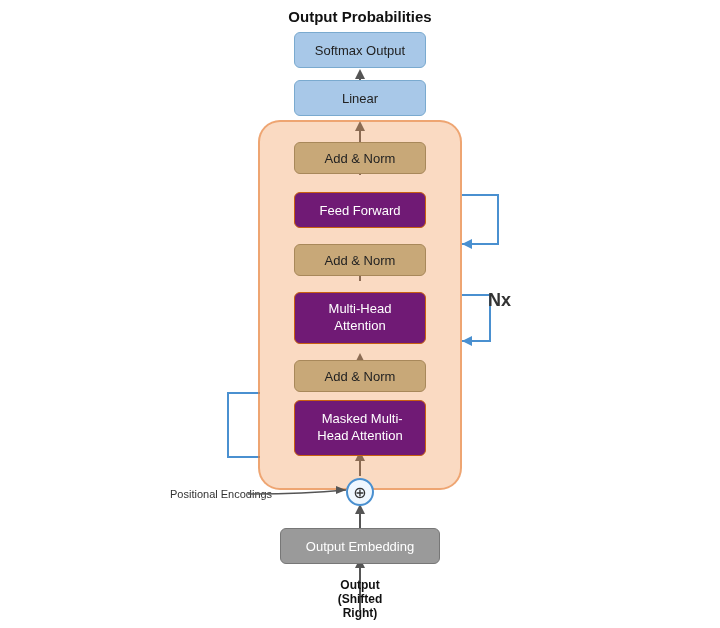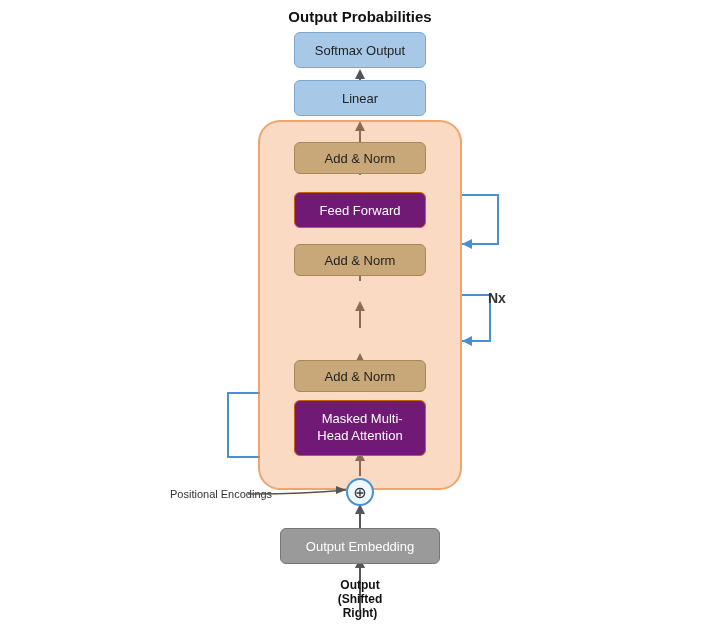--- a/index.html
+++ b/index.html
@@ -58,21 +58,21 @@
     }
     .box-gray {
       background: #9a9a9a;
       border: 1px solid #777;
       color: #fff;
     }
 
     
     .nx-label {
       position: absolute;
-      font-size: 14px;
+      font-size: 18px;
       font-weight: bold;
       color: #333;
     }
 
     
     .title {
       position: absolute;
       font-size: 15px;
       font-weight: bold;
       text-align: center;
@@ -174,20 +174,21 @@
   <div class="box box-blue" style="left:294px; top:80px; width:132px; height:36px;">Linear</div>
 
   <div class="decoder-block"></div>
 
   <div class="box box-tan" style="left:294px; top:142px; width:132px; height:32px;">Add &amp; Norm</div>
 
   <div class="box box-orange" style="left:294px; top:192px; width:132px; height:36px;">Feed Forward</div>
 
   <div class="box box-tan" style="left:294px; top:244px; width:132px; height:32px;">Add &amp; Norm</div>
 
+  <div class="box box-orange" style="left:294px; top:292px; width:132px; height:52px; line-height:1.3;">Multi-Head<br>Attention</div>
 
   <div class="box box-tan" style="left:294px; top:360px; width:132px; height:32px;">Add &amp; Norm</div>
 
   <div class="box box-orange" style="left:294px; top:400px; width:132px; height:56px; line-height:1.3;text-align:right;">Masked Multi-<br>Head Attention</div>
 
   <div class="pos-enc-circle" style="left:346px; top:478px;">⊕</div>
 
   <div class="pos-label" style="left:170px; top:488px;">Positional Encodings</div>
 
   <svg style="position:absolute;top:0;left:0;width:720px;height:628px;pointer-events:none;overflow:visible;">

